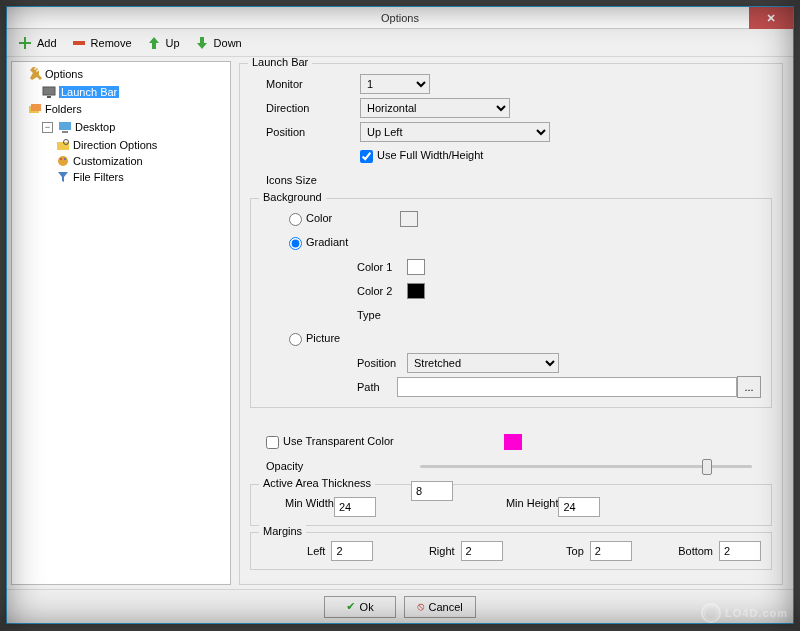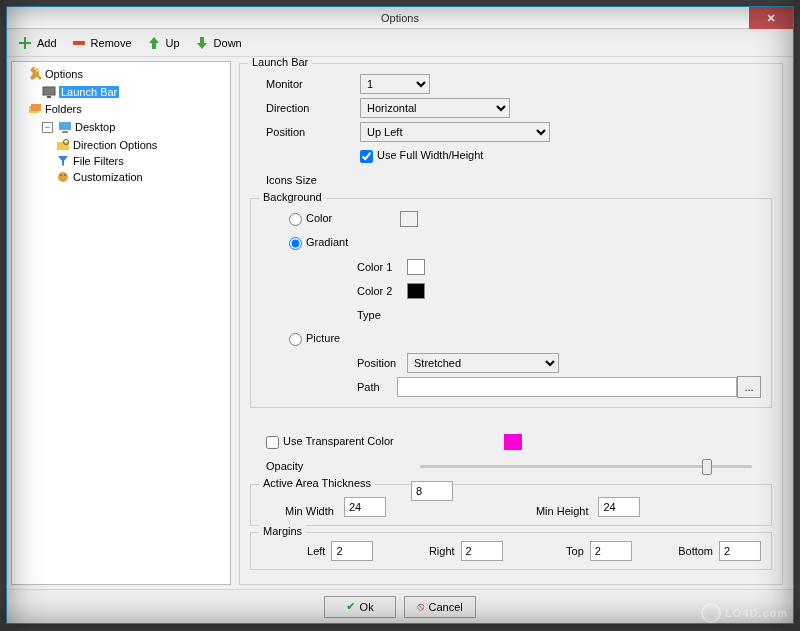--- a/index.html
+++ b/index.html
@@ -35,21 +35,21 @@
 .slider-thumb { position:absolute; top:-6px; width:10px; height:16px; background:#eaeaea; border:1px solid #888; border-radius:2px; }
 .numcell { width:42px; }
 .footer { height:34px; border-top:1px solid #d6d6d6; display:flex; align-items:center; justify-content:center; gap:8px; }
 .btn { min-width:72px; height:22px; border:1px solid #999; background:#eee; display:inline-flex; align-items:center; justify-content:center; gap:4px; cursor:pointer; padding:0 10px; }
 .outer-shadow { position:absolute; inset:0; pointer-events:none; box-shadow: inset 0 0 40px rgba(0,0,0,.6); }
 .watermark { position:absolute; right:12px; bottom:8px; color:rgba(255,255,255,.35); font-size:20px; font-weight:600; letter-spacing:1px; display:flex; align-items:center; gap:4px; }
 .watermark .globe { width:20px; height:20px; border-radius:50%; border:2px solid rgba(255,255,255,.35); position:relative; }
 .watermark .globe:before { content:''; position:absolute; inset:1px; border-radius:50%; border:1px solid rgba(255,255,255,.25); }
 .margins-row { display:flex; align-items:center; gap:6px; padding-left:24px; }
 .margins-row .mlbl { width:42px; text-align:right; }
-.activearea .arow { display:flex; align-items:flex-end; gap:10px; padding-left:24px; margin-top:4px; }
+.activearea .arow { display:flex; align-items:flex-start; padding-left:24px; margin-top:4px; }
 .nested-radio { padding-left: 28px; }
 label { cursor:pointer; }
 </style>
 </head>
 <body>
 
 <div class="window">
   <div class="titlebar">
     <span>Options</span>
     <div class="close">
@@ -138,34 +138,34 @@
                     <svg viewBox="0 0 14 14" width="14" height="14">
                         <rect x="1" y="4" width="12" height="8" fill="#f2c94c"></rect>
                         <circle cx="10" cy="4" r="2.5" fill="none" stroke="#555"></circle>
                       </svg>
                   </span>
                   <span>Direction Options</span>
                 </li>
                 <li>
                   <span class="tree-icon">
                     <svg viewBox="0 0 14 14" width="14" height="14">
-                        <path d="M2 2h10l-4 5v5l-2-1V7z" fill="#4b81c4"></path>
-                      </svg>
-                  </span>
-                  <span>File Filters</span>
-                </li>
-                <li>
-                  <span class="tree-icon">
-                    <svg viewBox="0 0 14 14" width="14" height="14">
                         <circle cx="7" cy="7" r="5" fill="#e2a33a"></circle>
                         <circle cx="5" cy="5" r="1" fill="#c44"></circle>
                         <circle cx="9" cy="5" r="1" fill="#46c"></circle>
                       </svg>
                   </span>
                   <span>Customization</span>
+                </li>
+                <li>
+                  <span class="tree-icon">
+                    <svg viewBox="0 0 14 14" width="14" height="14">
+                        <path d="M2 2h10l-4 5v5l-2-1V7z" fill="#4b81c4"></path>
+                      </svg>
+                  </span>
+                  <span>File Filters</span>
                 </li>
               </ul>
             </li>
           </ul>
         </li>
       </ul>
     </div>
 
     <div class="content">
       <div class="groupbox">

